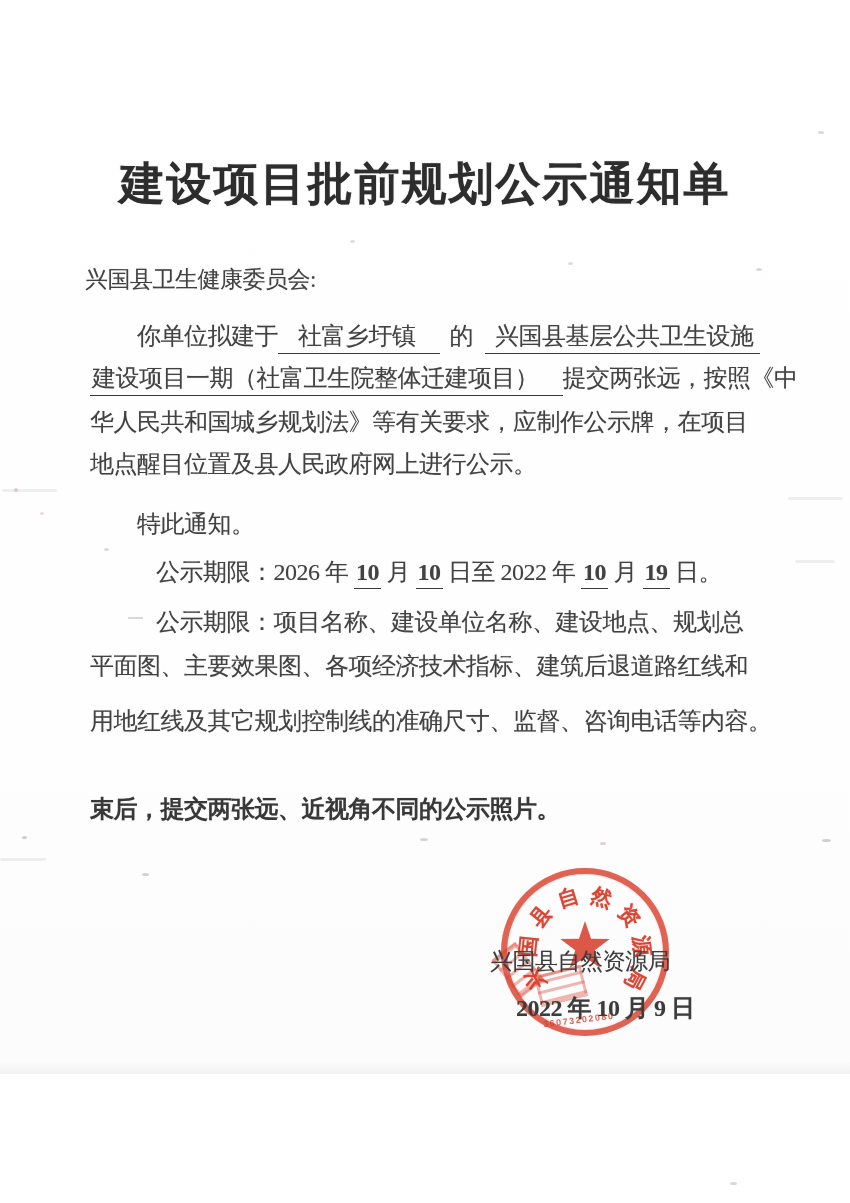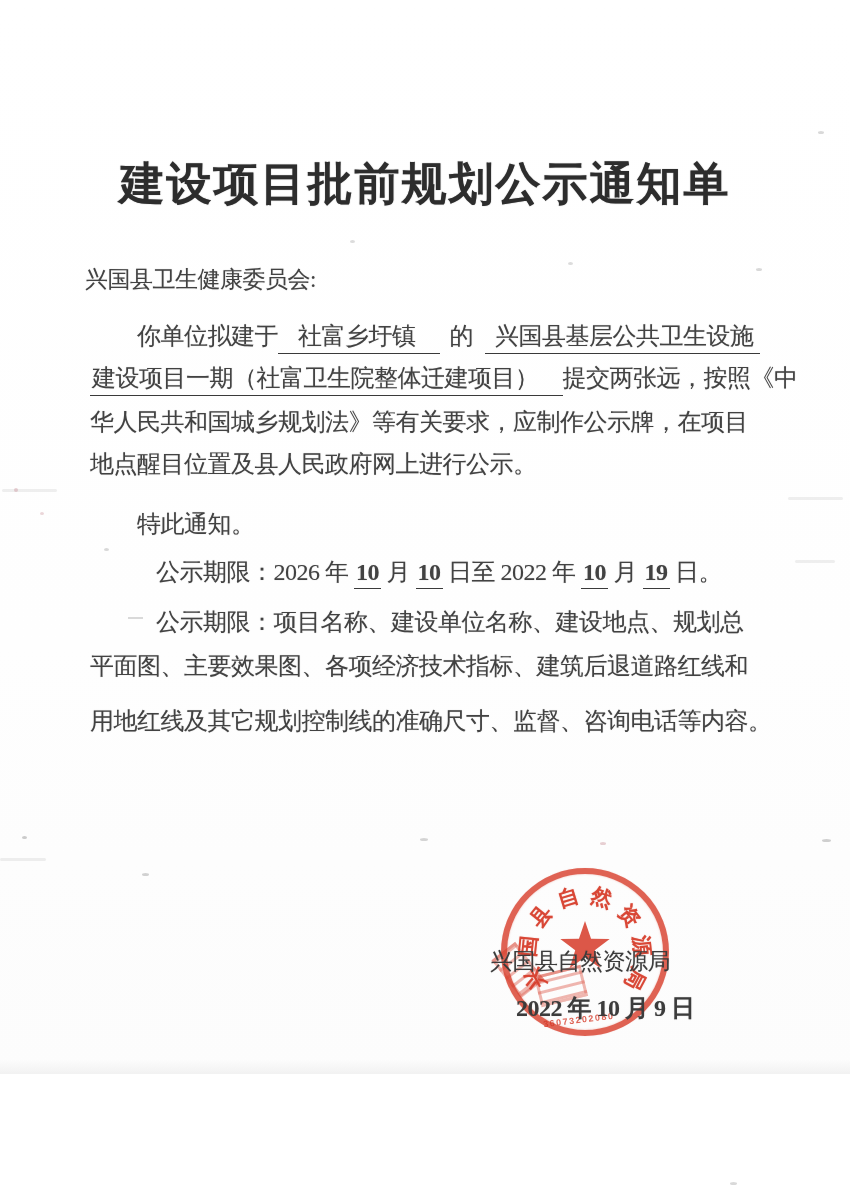--- a/index.html
+++ b/index.html
@@ -108,20 +108,21 @@
   <div class="line" style="left:137px; top:508px;">特此通知。</div>
 
   <div class="line" style="left:156px; top:556px;">
     <span>公示期限：2026 年 </span><span class="u num">10</span><span> 月 </span><span class="u num">10</span><span> 日至 2022 年 </span><span class="u num">10</span><span> 月 </span><span class="u num">19</span><span> 日。</span>
   </div>
 
   <div class="line" style="left:156px; top:606px;">公示期限：项目名称、建设单位名称、建设地点、规划总</div>
   <div class="line" style="left:90px; top:650px;">平面图、主要效果图、各项经济技术指标、建筑后退道路红线和</div>
   <div class="line" style="left:90px; top:693px;margin-top:12px;">用地红线及其它规划控制线的准确尺寸、监督、咨询电话等内容。</div>
 
+  <div class="line bold" style="left:90px; top:793px;">束后，提交两张远、近视角不同的公示照片。</div>
 
   <div class="seal">
     <div class="seal-ring"></div>
     <span class="seal-char" style="--a:-118deg">兴</span>
     <span class="seal-char" style="--a:-84deg">国</span>
     <span class="seal-char" style="--a:-51deg">县</span>
     <span class="seal-char" style="--a:-17deg">自</span>
     <span class="seal-char" style="--a:17deg">然</span>
     <span class="seal-char" style="--a:51deg">资</span>
     <span class="seal-char" style="--a:84deg">源</span>

